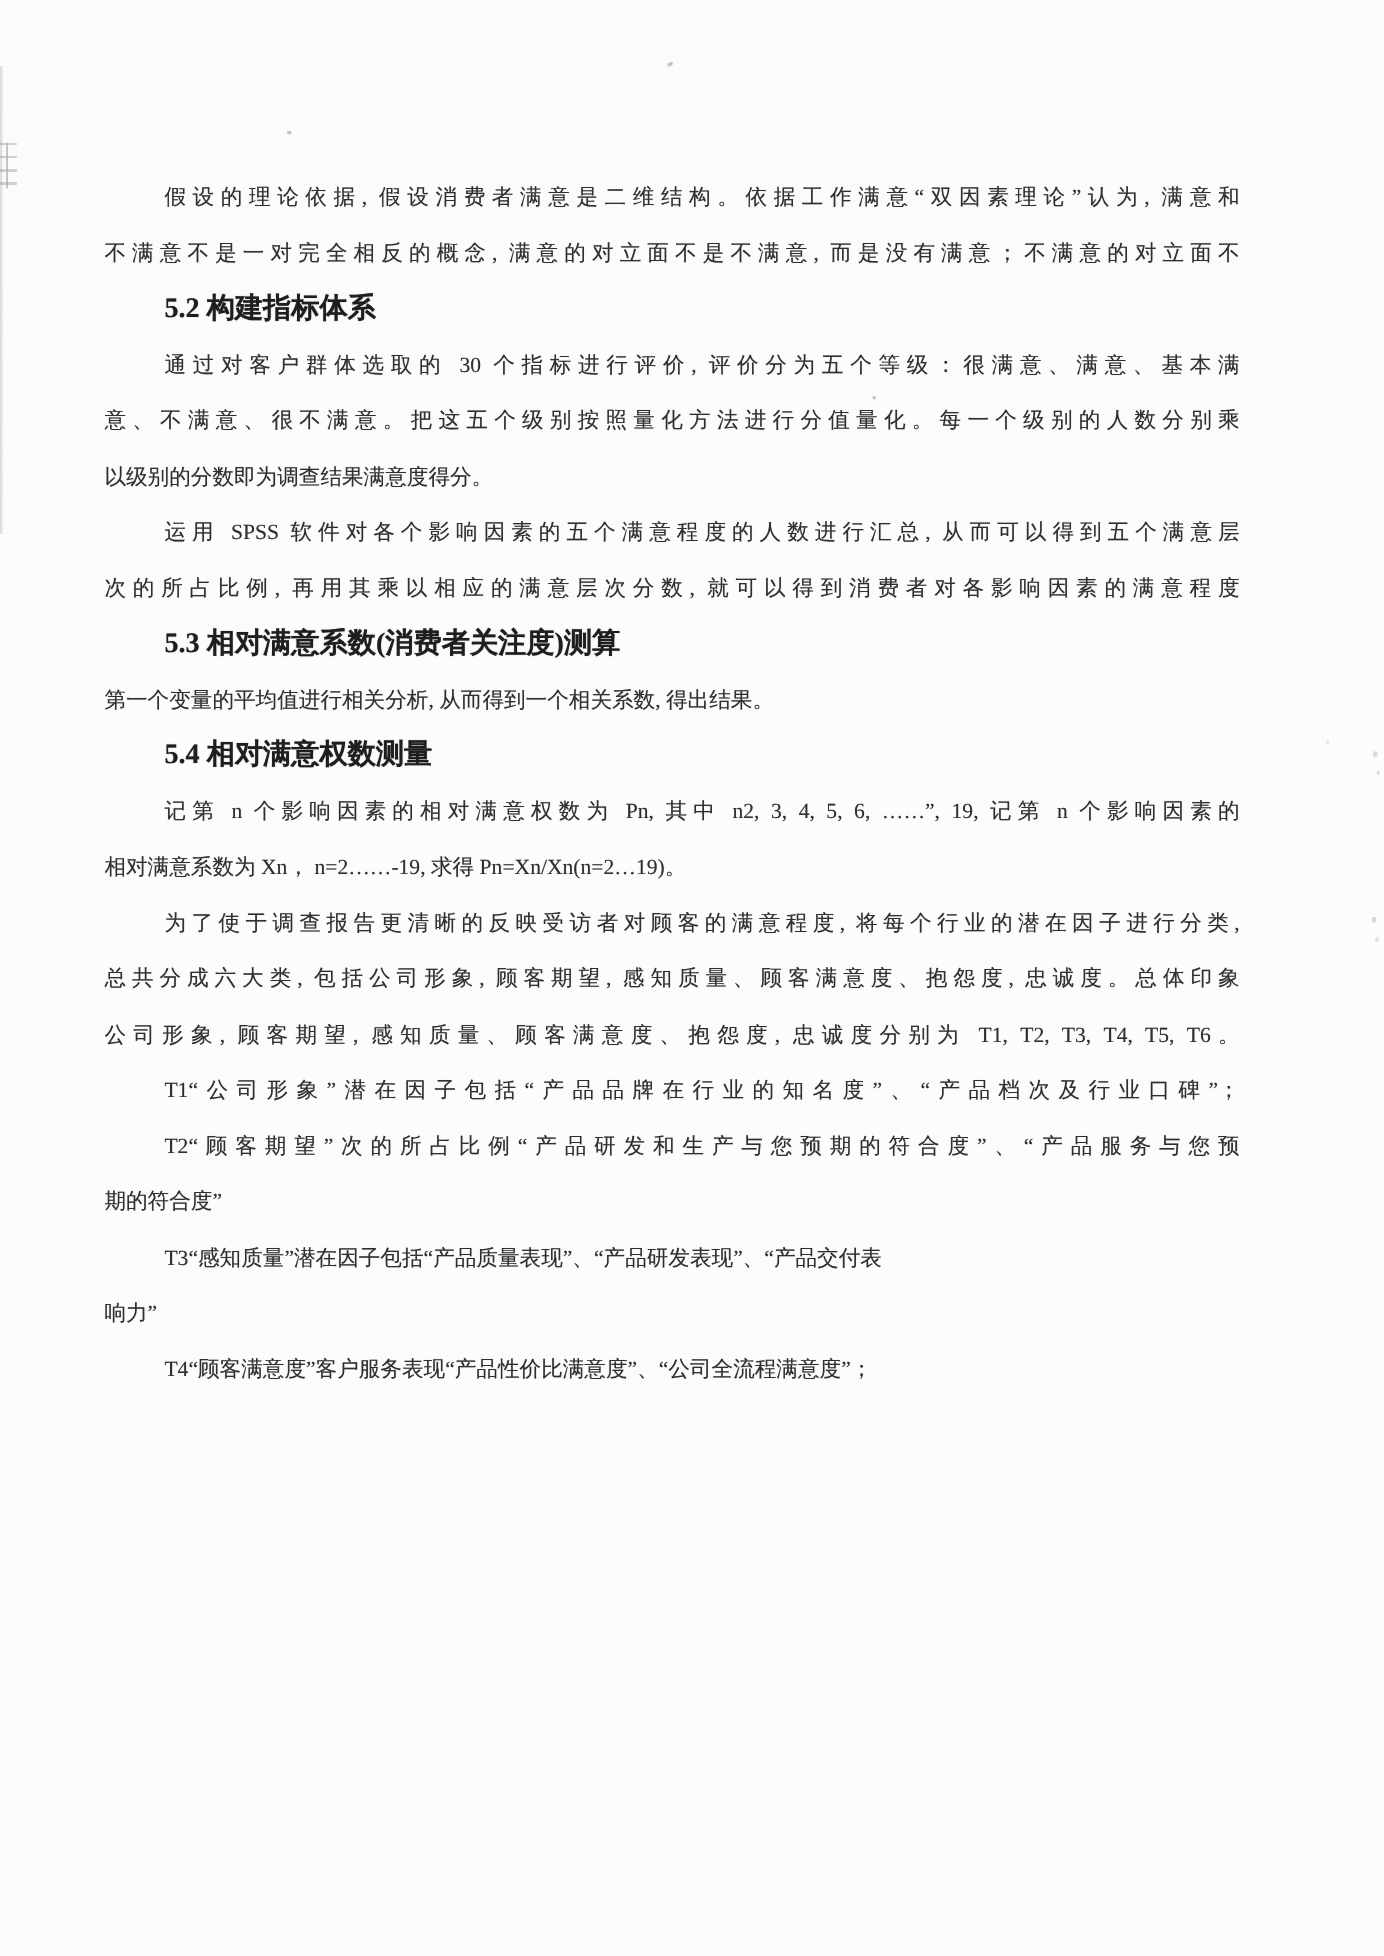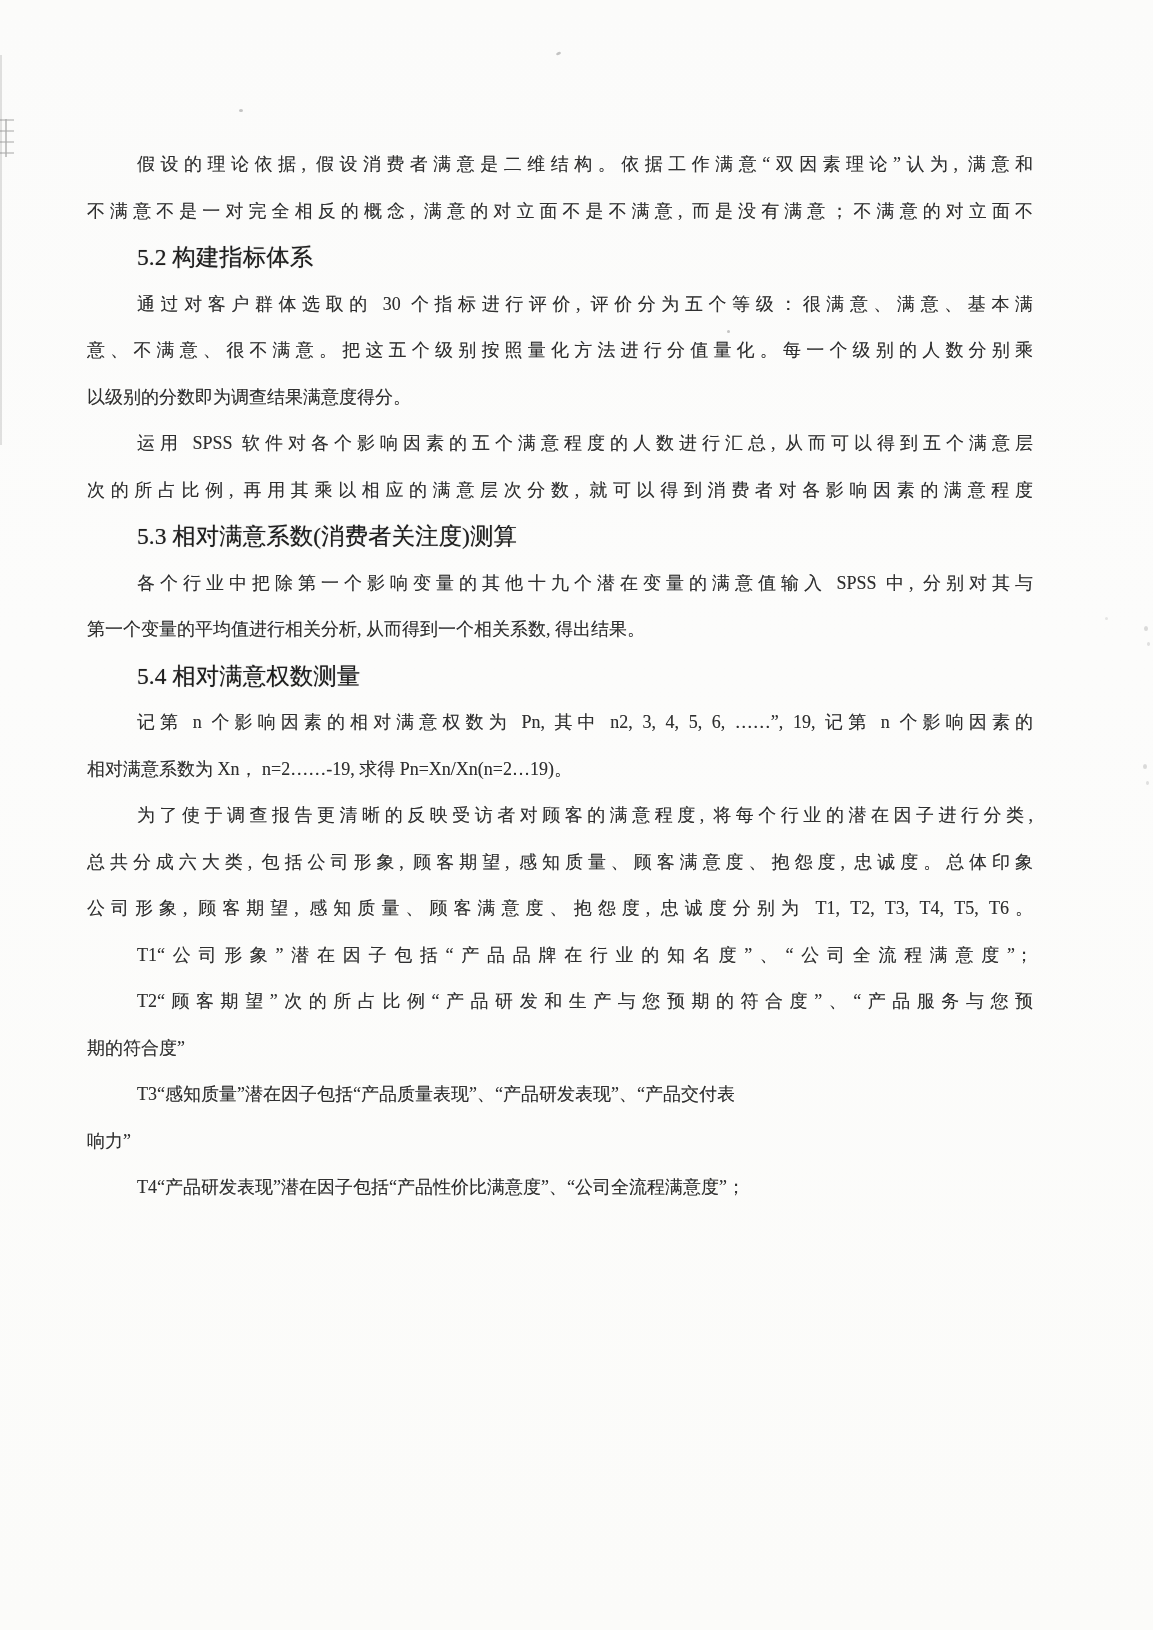--- a/index.html
+++ b/index.html
@@ -34,21 +34,21 @@
     overflow: hidden;
     text-shadow: 0 0 0.6px rgba(60,60,60,0.45); 
   }
   .ln.ind { text-indent: 50px; }
   .ln.just {
     white-space: normal;
     text-align: justify;
     text-align-last: justify;
   }
   .ln.head {
-    font-weight: 400;
+    font-weight: 700;
     font-size: 23.5px;
     color: #1e1e1e;
     text-shadow: 0 0 0.8px rgba(30,30,30,0.6);
   }
   
   .edge-line {
     position: absolute;
     left: 0; top: 55px;
     width: 2px; height: 390px;
     background: rgba(150,150,150,0.28);
@@ -95,29 +95,28 @@
   <div class="textblock">
     <div class="ln ind just">假设的理论依据, 假设消费者满意是二维结构。依据工作满意“双因素理论”认为, 满意和</div>
     <div class="ln just">不满意不是一对完全相反的概念, 满意的对立面不是不满意, 而是没有满意；不满意的对立面不</div>
     <div class="ln ind head">5.2 构建指标体系</div>
     <div class="ln ind just">通过对客户群体选取的 30 个指标进行评价, 评价分为五个等级：很满意、满意、基本满</div>
     <div class="ln just">意、不满意、很不满意。把这五个级别按照量化方法进行分值量化。每一个级别的人数分别乘</div>
     <div class="ln">以级别的分数即为调查结果满意度得分。</div>
     <div class="ln ind just">运用 SPSS 软件对各个影响因素的五个满意程度的人数进行汇总, 从而可以得到五个满意层</div>
     <div class="ln just">次的所占比例, 再用其乘以相应的满意层次分数, 就可以得到消费者对各影响因素的满意程度</div>
     <div class="ln ind head">5.3 相对满意系数(消费者关注度)测算</div>
-    <div class="ln ind just">各个行业中把除第一个影响变量的其他十九个潜在变量的满意值输入 SPSS 中, 分别对其与</div>
     <div class="ln">第一个变量的平均值进行相关分析, 从而得到一个相关系数, 得出结果。</div>
     <div class="ln ind head">5.4 相对满意权数测量</div>
     <div class="ln ind just">记第 n 个影响因素的相对满意权数为 Pn, 其中 n2, 3, 4, 5, 6, ……”, 19, 记第 n 个影响因素的</div>
     <div class="ln">相对满意系数为 Xn， n=2……-19, 求得 Pn=Xn/Xn(n=2…19)。</div>
     <div class="ln ind just">为了使于调查报告更清晰的反映受访者对顾客的满意程度, 将每个行业的潜在因子进行分类,</div>
     <div class="ln just">总共分成六大类, 包括公司形象, 顾客期望, 感知质量、顾客满意度、抱怨度, 忠诚度。总体印象</div>
     <div class="ln just">公司形象, 顾客期望, 感知质量、顾客满意度、抱怨度, 忠诚度分别为 T1, T2, T3, T4, T5, T6。</div>
-    <div class="ln ind just">T1“公司形象”潜在因子包括“产品品牌在行业的知名度”、“公司全流程满意度”；</div>
+    <div class="ln ind just">T1“公司形象”潜在因子包括“产品品牌在行业的知名度”、“产品档次及行业口碑”；</div>
     <div class="ln ind just">T2“顾客期望”次的所占比例“产品研发和生产与您预期的符合度”、“产品服务与您预</div>
     <div class="ln">期的符合度”</div>
     <div class="ln ind">T3“感知质量”潜在因子包括“产品质量表现”、“产品研发表现”、“产品交付表</div>
     <div class="ln">响力”</div>
-    <div class="ln ind">T4“产品研发表现”潜在因子包括“产品性价比满意度”、“公司全流程满意度”；</div>
+    <div class="ln ind">T4“顾客满意度”客户服务表现“产品性价比满意度”、“公司全流程满意度”；</div>
   </div>
 
 </div>
 
 </body></html>

